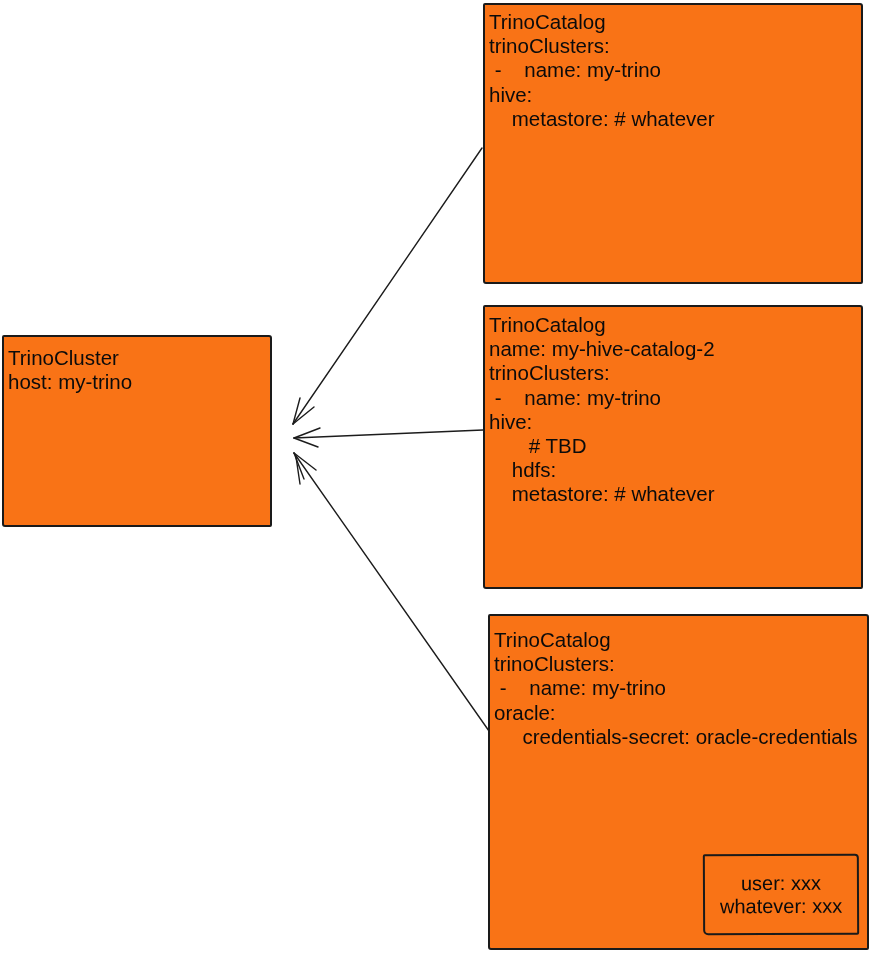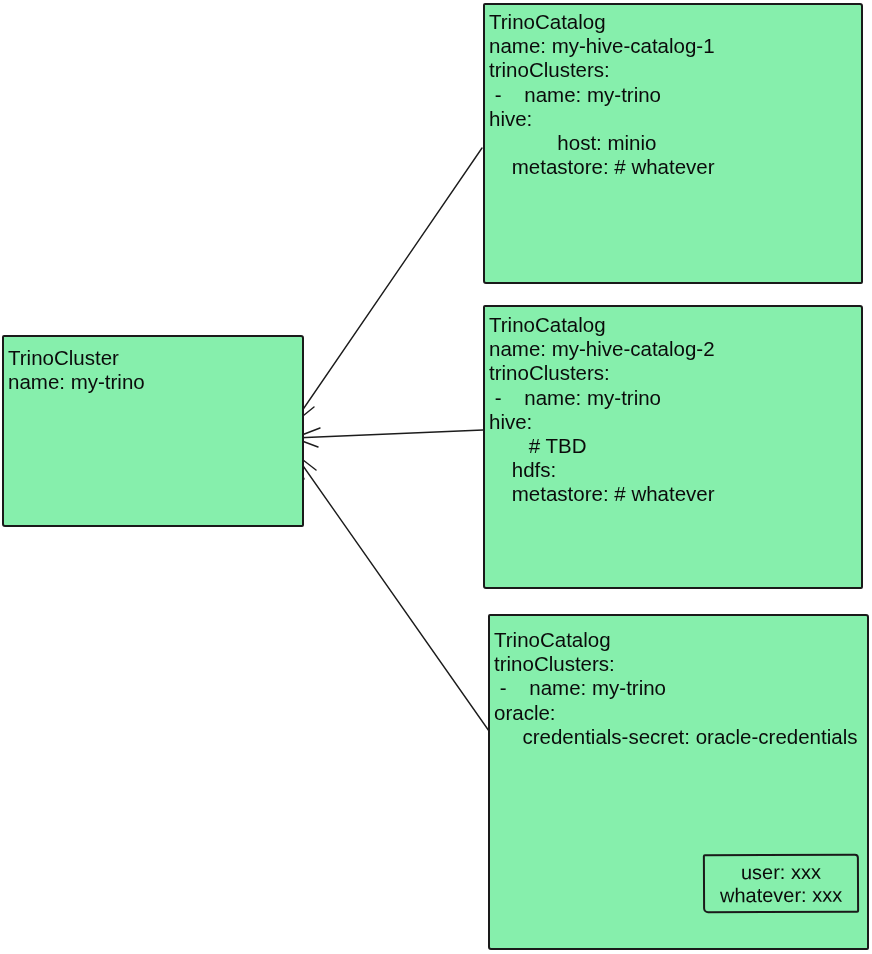--- a/index.html
+++ b/index.html
@@ -21,51 +21,51 @@
     left: 0;
     top: 0;
     width: 872px;
     height: 954px;
     pointer-events: none;
   }
   .box {
     position: absolute;
     box-sizing: border-box;
     border: 2px solid #1a1a1a;
-    background: #86efac;
+    background: #f97316;
     font-size: 20.5px;
     line-height: 24.2px;
     border-radius: 2px 3px 2px 3px;
   }
   .box .ln {
     white-space: pre;
   }
   .cluster-box {
     left: 2px;  top: 335px;
-    width: 302px; height: 192px;
+    width: 270px; height: 192px;
     padding: 9px 4px 0 4px;
   }
   .catalog-box-1 {
     left: 483px; top: 3px;
     width: 380px; height: 281px;
     padding: 5px 4px 0 4px;
   }
   .catalog-box-2 {
     left: 483px; top: 305px;
     width: 380px; height: 284px;
     padding: 6px 4px 0 4px;
   }
   .catalog-box-3 {
     left: 488px; top: 614px;
     width: 381px; height: 336px;
     padding: 12px 4px 0 4px;
   }
   .secret-box {
     left: 703px; top: 854px;
-    width: 156px; height: 59px;
+    width: 156px; height: 81px;
     display: flex;
     flex-direction: column;
     justify-content: center;
     align-items: center;
     line-height: 23px;
     font-size: 20px;
     transform: rotate(-0.25deg);
     border-radius: 2px 4px 2px 5px;
   }
   svg .stroke {
@@ -103,30 +103,28 @@
 
     <g>
       <path class="stroke" d="M 761 815 Q 770 833 786 851"></path>
       <line class="stroke" x1="786" y1="851" x2="777" y2="829"></line>
       <line class="stroke" x1="786" y1="851" x2="764" y2="840"></line>
     </g>
   </svg>
 
   <div class="box cluster-box">
     <div class="ln">TrinoCluster</div>
-    <div class="ln">name: my-trino</div>
+    <div class="ln">host: my-trino</div>
   </div>
 
   <div class="box catalog-box-1">
     <div class="ln">TrinoCatalog</div>
-    <div class="ln">name: my-hive-catalog-1</div>
     <div class="ln">trinoClusters:</div>
     <div class="ln"> -    name: my-trino</div>
     <div class="ln">hive:</div>
-    <div class="ln">            host: minio</div>
     <div class="ln">    metastore: # whatever</div>
   </div>
 
   <div class="box catalog-box-2">
     <div class="ln">TrinoCatalog</div>
     <div class="ln">name: my-hive-catalog-2</div>
     <div class="ln">trinoClusters:</div>
     <div class="ln"> -    name: my-trino</div>
     <div class="ln">hive:</div>
     <div class="ln">       # TBD</div>

